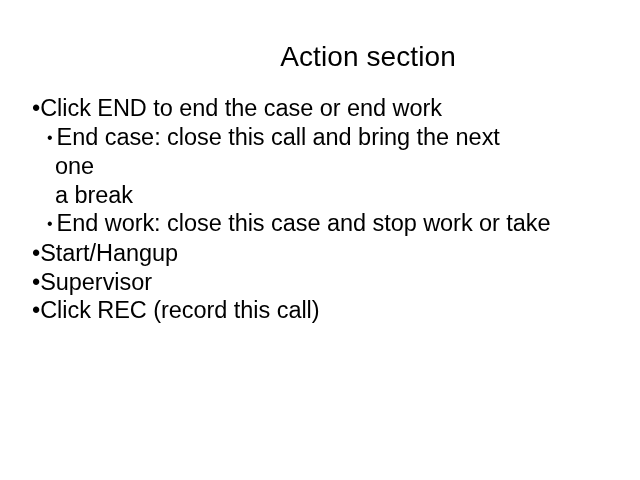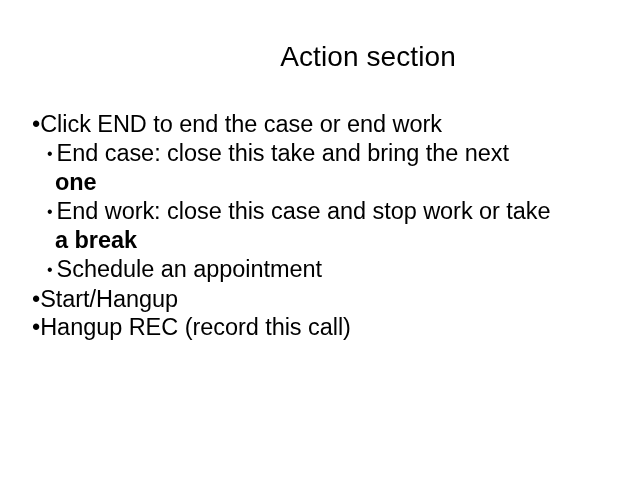--- a/index.html
+++ b/index.html
@@ -31,21 +31,21 @@
     line-height: 34px;
     font-weight: normal;
     color: #000000;
     letter-spacing: 0.1px;
     white-space: nowrap;
     padding-left: 48px;
   }
   .body-block {
     position: absolute;
     left: 28px;
-    top: 110px;
+    top: 94px;
     width: 592px;
   }
   .line {
     font-size: 23.5px;
     line-height: 28.6px;
     color: #000000;
     white-space: nowrap;
     letter-spacing: -0.05px;
   }
   
@@ -64,38 +64,37 @@
   }
   .lvl2 .bullet {
     display: inline-block;
     font-size: 16px;
     vertical-align: 2px;
     margin-right: 4px;
   }
   
   .cont {
     padding-left: 27px;
-    font-weight: bold;
   }
   .txt {
     display: inline;
   }
 </style>
 </head>
 <body>
 
 <div class="slide">
 
   <div class="slide-title">Action section</div>
 
   <div class="body-block">
 
   <div class="line lvl1"><span class="bullet">•</span><span class="txt">Click END to end the case or end work</span></div>
-      <div class="line lvl2"><span class="bullet">•</span><span class="txt">End case: close this take and bring the next</span></div>
+      <div class="line lvl2"><span class="bullet">•</span><span class="txt">End case: close this call and bring the next</span></div>
       <div class="line cont"><span class="txt">one</span></div>
+      <div class="line cont"><span class="txt">a break</span></div>
       <div class="line lvl2"><span class="bullet">•</span><span class="txt">End work: close this case and stop work or take</span></div>
-      <div class="line cont"><span class="txt">a break</span></div>
-      <div class="line lvl2"><span class="bullet">•</span><span class="txt">Schedule an appointment</span></div>
       <div class="line lvl1"><span class="bullet">•</span><span class="txt">Start/Hangup</span></div>
-      <div class="line lvl1"><span class="bullet">•</span><span class="txt">Hangup REC (record this call)</span></div>
+      <div class="line lvl1"><span class="bullet">•</span><span class="txt">Supervisor</span></div>
+      <div class="line lvl1"><span class="bullet">•</span><span class="txt">Click REC (record this call)</span></div>
     </div>
 
 </div>
 
 </body></html>

